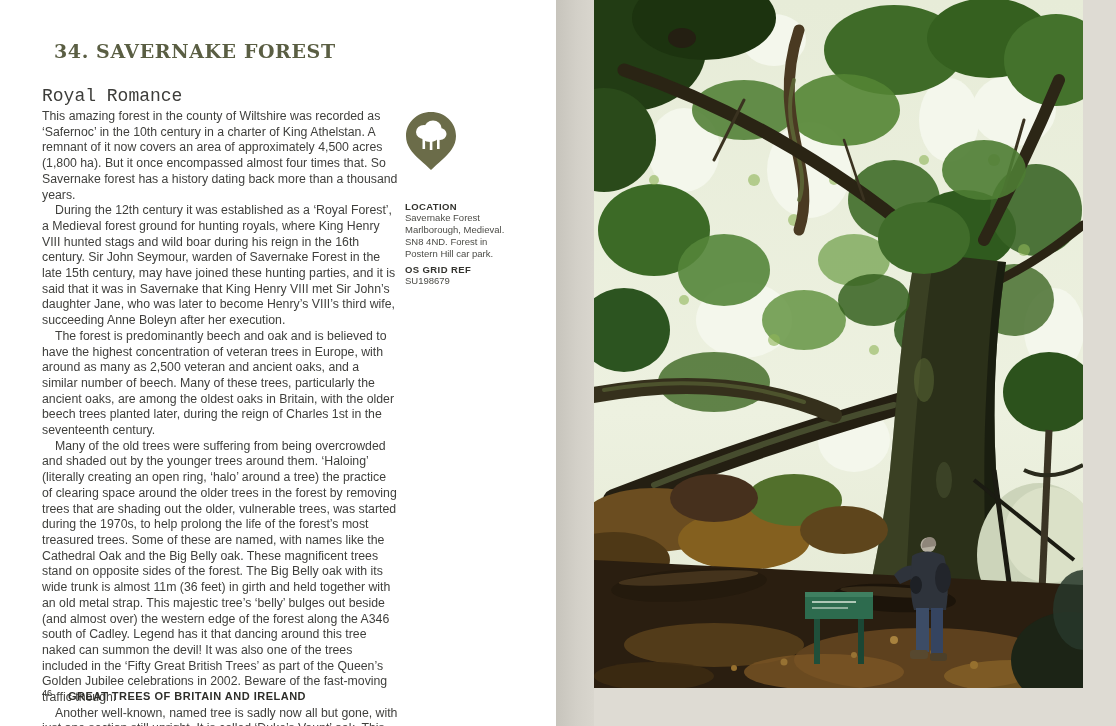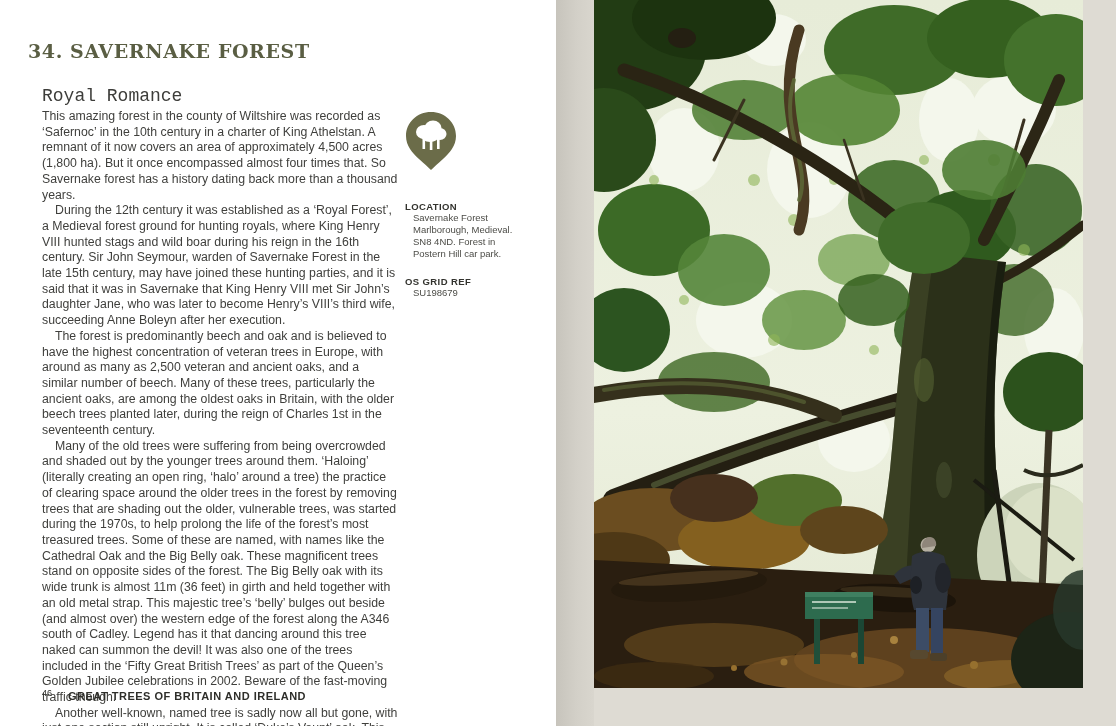--- a/index.html
+++ b/index.html
@@ -2,35 +2,35 @@
 <html><head>
 <meta charset="utf-8">
 <style>
   * { margin:0; padding:0; box-sizing:border-box; }
   html,body { width:1116px; height:726px; overflow:hidden; }
   body { font-family:"Liberation Sans", sans-serif; background:#dedbd3; }
   .screen { position:relative; width:1116px; height:726px; background:#dedbd3; }
 
   
   .page-left { position:absolute; left:0; top:0; width:556px; height:726px; background:#ffffff; }
-  .chapter-title { position:absolute; left:28px; top:40px; font-family:"DejaVu Serif", serif;
+  .chapter-title { position:absolute; left:54px; top:40px; font-family:"DejaVu Serif", serif;
     font-weight:bold; font-size:19px; letter-spacing:0.6px; color:#5a5e43; }
   .section-subtitle { position:absolute; left:42px; top:86px; font-family:Liberation Mono, monospace;
     font-weight:normal; font-size:18px; color:#3d3d3a; }
   .body-text { position:absolute; left:42px; top:109px; width:356px; font-size:12.3px;
     line-height:15.7px; color:#3f3f3c; text-align:left; }
   .body-text p { margin:0; }
   .body-text p + p { text-indent:13px; }
 
   
   .sidebar { position:absolute; left:405px; top:112px; width:115px; }
   .pin-wrap { width:50px; height:58px; margin-left:1px; }
   .side-label { margin-top:31px; font-size:9.5px; font-weight:bold; letter-spacing:0.4px; color:#33332e; }
-  .side-line { font-size:9.5px; line-height:12px; color:#4c4c47;margin-left:8px; }
-  .side-label.gridref { margin-top:16px; }
+  .side-line { font-size:9.5px; line-height:12px; color:#4c4c47; }
+  .side-label.gridref { margin-top:4px; }
 
   
   .footer-num { position:absolute; left:42px; top:688px; font-size:9px; font-weight:normal; color:#2e2e2a; }
   .footer-book { position:absolute; left:68px; top:690px; font-size:11px; font-weight:bold;
     letter-spacing:0.5px; color:#2e2e2a; }
 
   
   .gutter { position:absolute; left:556px; top:0; width:38px; height:726px;
     background:linear-gradient(90deg,#c7c4bc 0%, #d3d0c8 55%, #d9d6ce 100%); }
 

